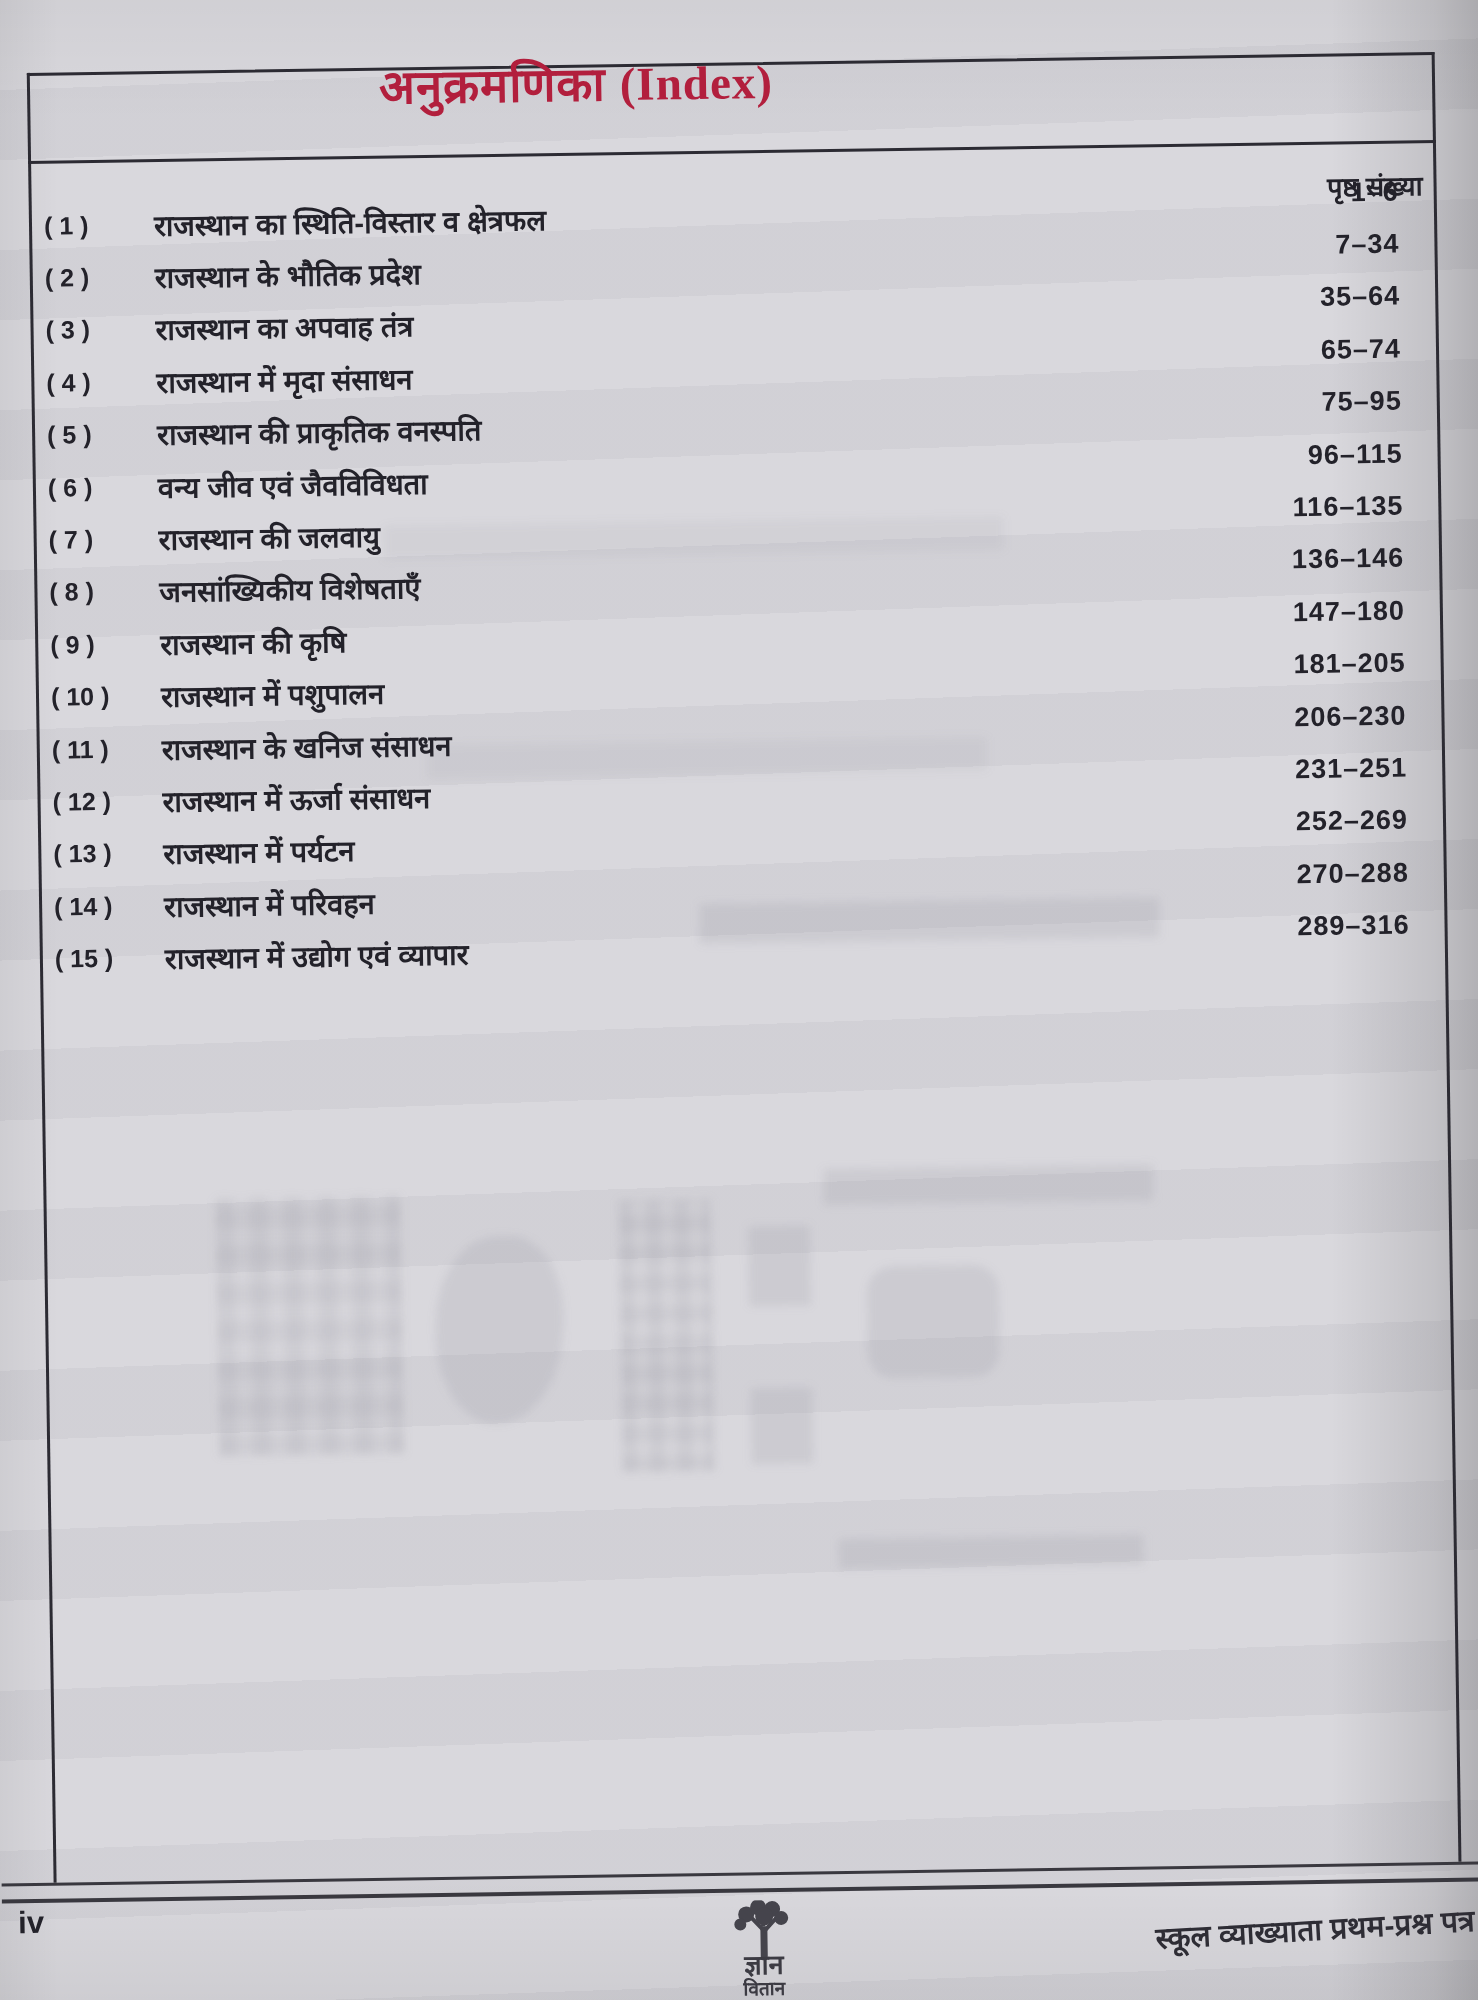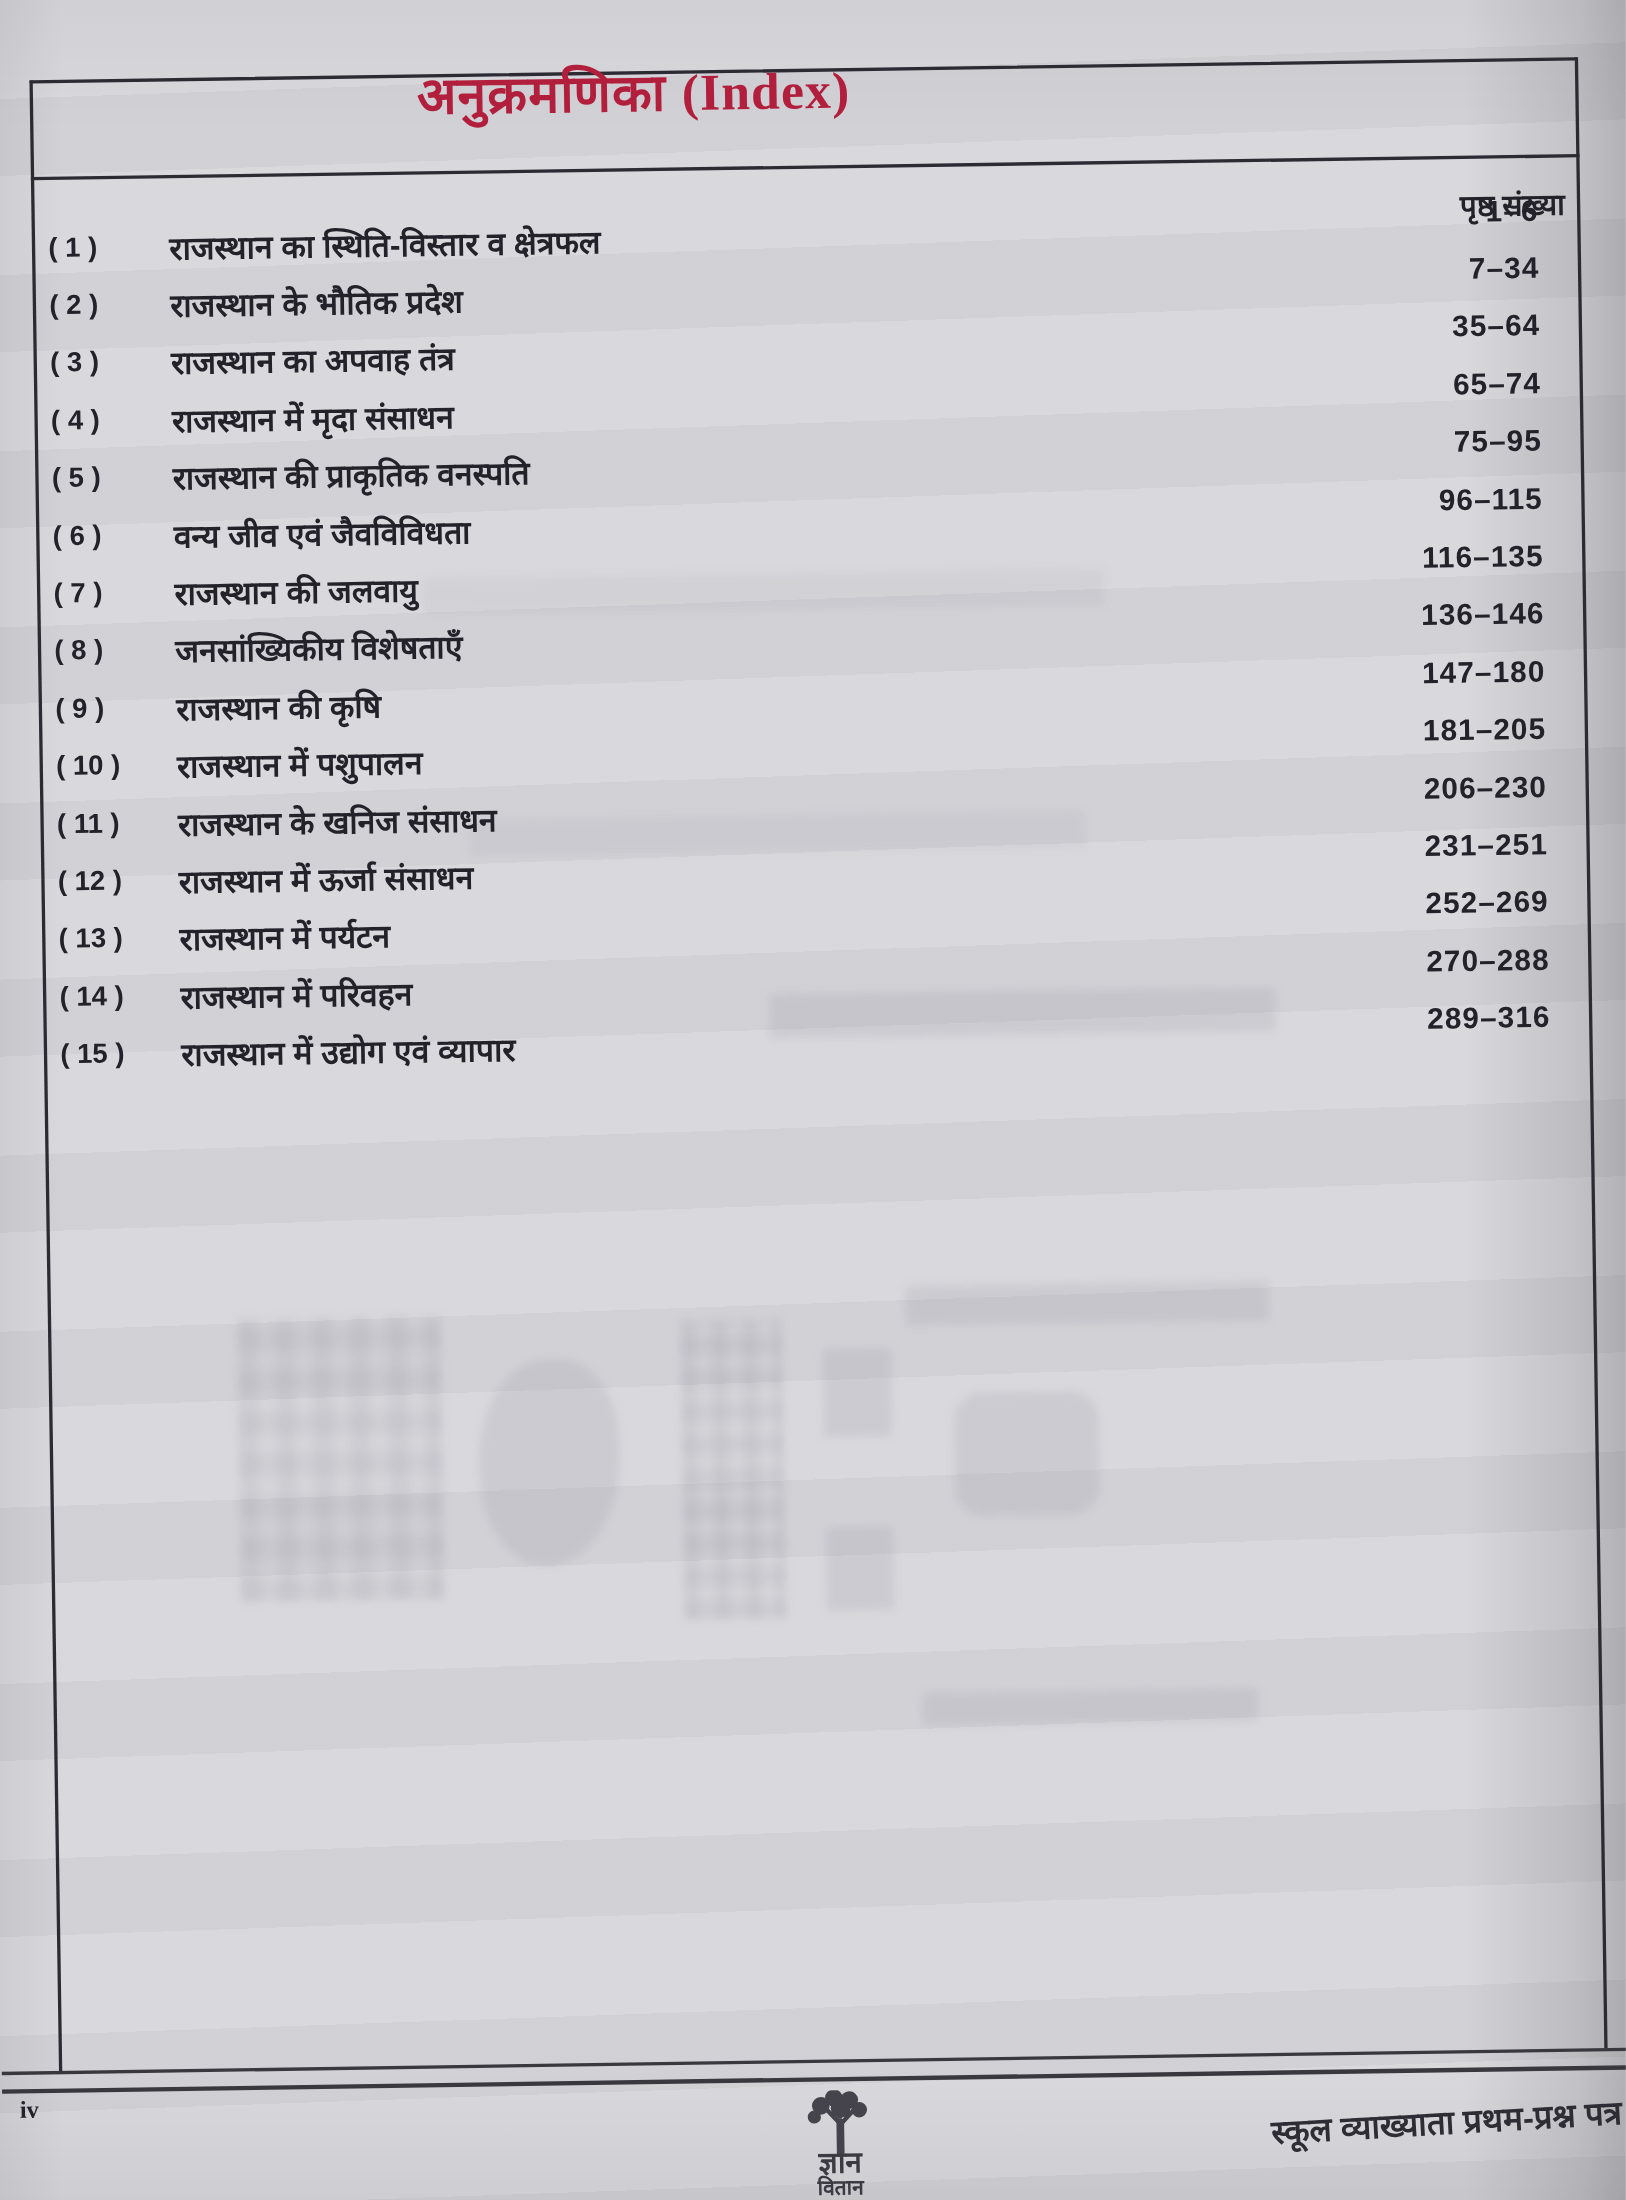--- a/index.html
+++ b/index.html
@@ -66,22 +66,22 @@
   .ghost.blob{left:430px;top:1232px;width:128px;height:188px;border-radius:50% 42% 55% 48%;}
   .ghost.yt{left:862px;top:1268px;width:132px;height:112px;border-radius:26px;}
   .ghost.band1{left:700px;top:903px;width:460px;height:40px;}
   .ghost.band2{left:820px;top:1170px;width:330px;height:36px;}
   .ghost.band3{left:830px;top:1540px;width:305px;height:30px;}
   .ghost.band4{left:390px;top:520px;width:620px;height:34px;background:rgba(118,118,132,0.07);}
   .ghost.band5{left:430px;top:740px;width:560px;height:34px;background:rgba(118,118,132,0.07);}
 
   .folio{
     position:absolute;left:4px;top:1894px;
-    font-family:Liberation Serif, serif;
-    font-size:22px;font-weight:600;
+    font-family:Liberation Sans, sans-serif;
+    font-size:31px;font-weight:600;
   }
   .publisher{position:absolute;left:694px;top:1900px;width:110px;text-align:center;color:#3c3b43;}
   .publisher .word-top{font-size:27px;font-weight:700;line-height:1.0;margin-top:-14px;}
   .publisher .word-bottom{font-size:19px;font-weight:600;line-height:1.1;}
   .footer-right{
     position:absolute;right:18px;top:1916px;
     font-size:30px;font-weight:700;white-space:nowrap;
     transform:rotate(-2.4deg);color:#2e2d35;
   }
 </style>

